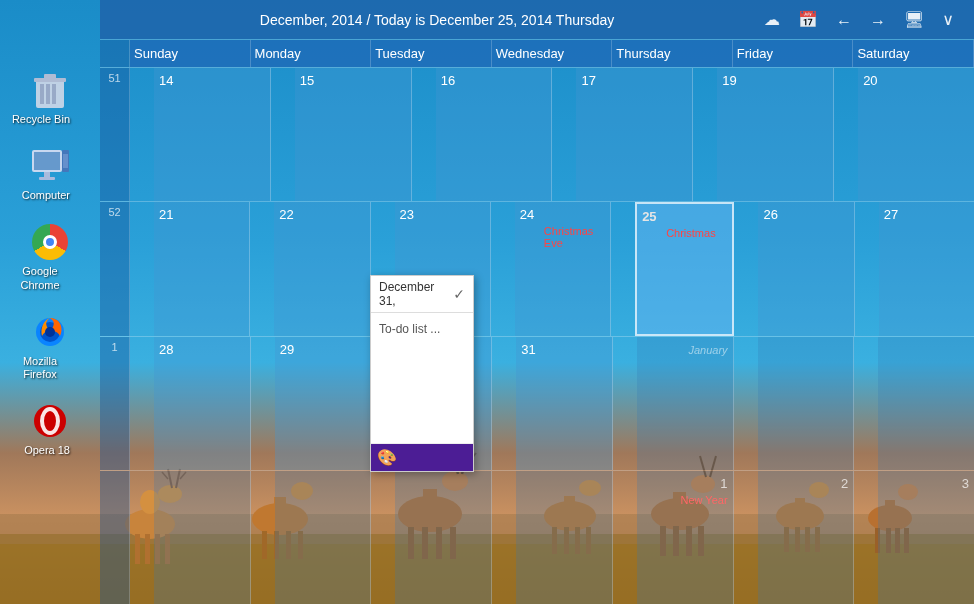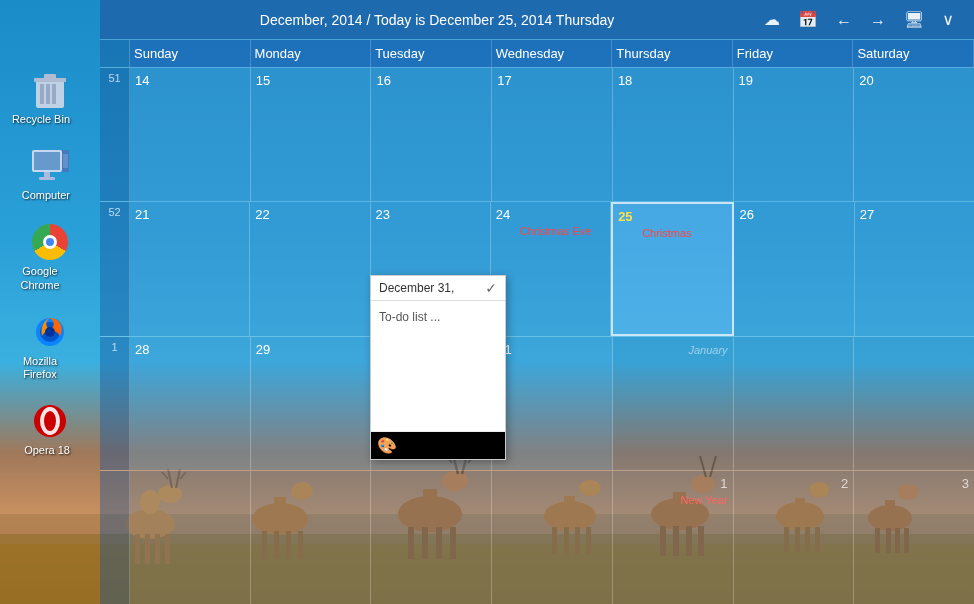--- a/index.html
+++ b/index.html
@@ -151,20 +151,21 @@
       border-right: 1px solid rgba(255,255,255,0.2);
     }
 
     .cal-cell {
       flex: 1;
       border-right: 1px solid rgba(255,255,255,0.25);
       padding: 3px 5px;
       position: relative;
       min-height: 70px;
       background: rgba(70, 150, 210, 0.35);
+      margin-left: 24px;
     }
 
     .cal-cell:last-child {
       border-right: none;
     }
 
     .cal-cell.today {
       background: rgba(100, 180, 240, 0.5);
       border: 2px solid rgba(255, 255, 255, 0.7);
     }
@@ -174,21 +175,21 @@
       text-align: right;
     }
 
     .cell-date {
       font-size: 13px;
       color: white;
       font-weight: 400;
     }
 
     .cell-date.today-date {
-      color: #fde047;
+      color: #e5e5e5;
       font-weight: bold;
     }
 
     .event-label {
       font-size: 11px;
       color: #ff6666;
       margin-top: 2px;
       cursor: pointer;
     }
 
@@ -209,22 +210,22 @@
       right: 0;
       bottom: 0;
       pointer-events: none;
       z-index: 20;
     }
 
     .event-popup {
       position: absolute;
       top: 275px;
       left: 370px;
-      width: 136px;
-      background: #000000;
+      width: 104px;
+      background: #4c1d95;
       border: 1px solid #ccc;
       box-shadow: 2px 2px 8px rgba(0,0,0,0.3);
       z-index: 21;
       pointer-events: all;
     }
 
     .popup-header {
       display: flex;
       justify-content: space-between;
       align-items: center;
@@ -487,21 +488,20 @@
   </div>
 
   <div class="calendar-grid">
 
     <div class="calendar-row">
       <div class="week-number">51</div>
       <div class="cal-cell"><span class="cell-date">14</span></div>
       <div class="cal-cell"><span class="cell-date">15</span></div>
       <div class="cal-cell"><span class="cell-date">16</span></div>
       <div class="cal-cell"><span class="cell-date">17</span></div>
-      <div class="cal-cell"><span class="cell-date">18</span></div>
       <div class="cal-cell"><span class="cell-date">19</span></div>
       <div class="cal-cell"><span class="cell-date">20</span></div>
     </div>
 
     <div class="calendar-row">
       <div class="week-number">52</div>
       <div class="cal-cell"><span class="cell-date">21</span></div>
       <div class="cal-cell"><span class="cell-date">22</span></div>
       <div class="cal-cell"><span class="cell-date">23</span></div>
       <div class="cal-cell">

